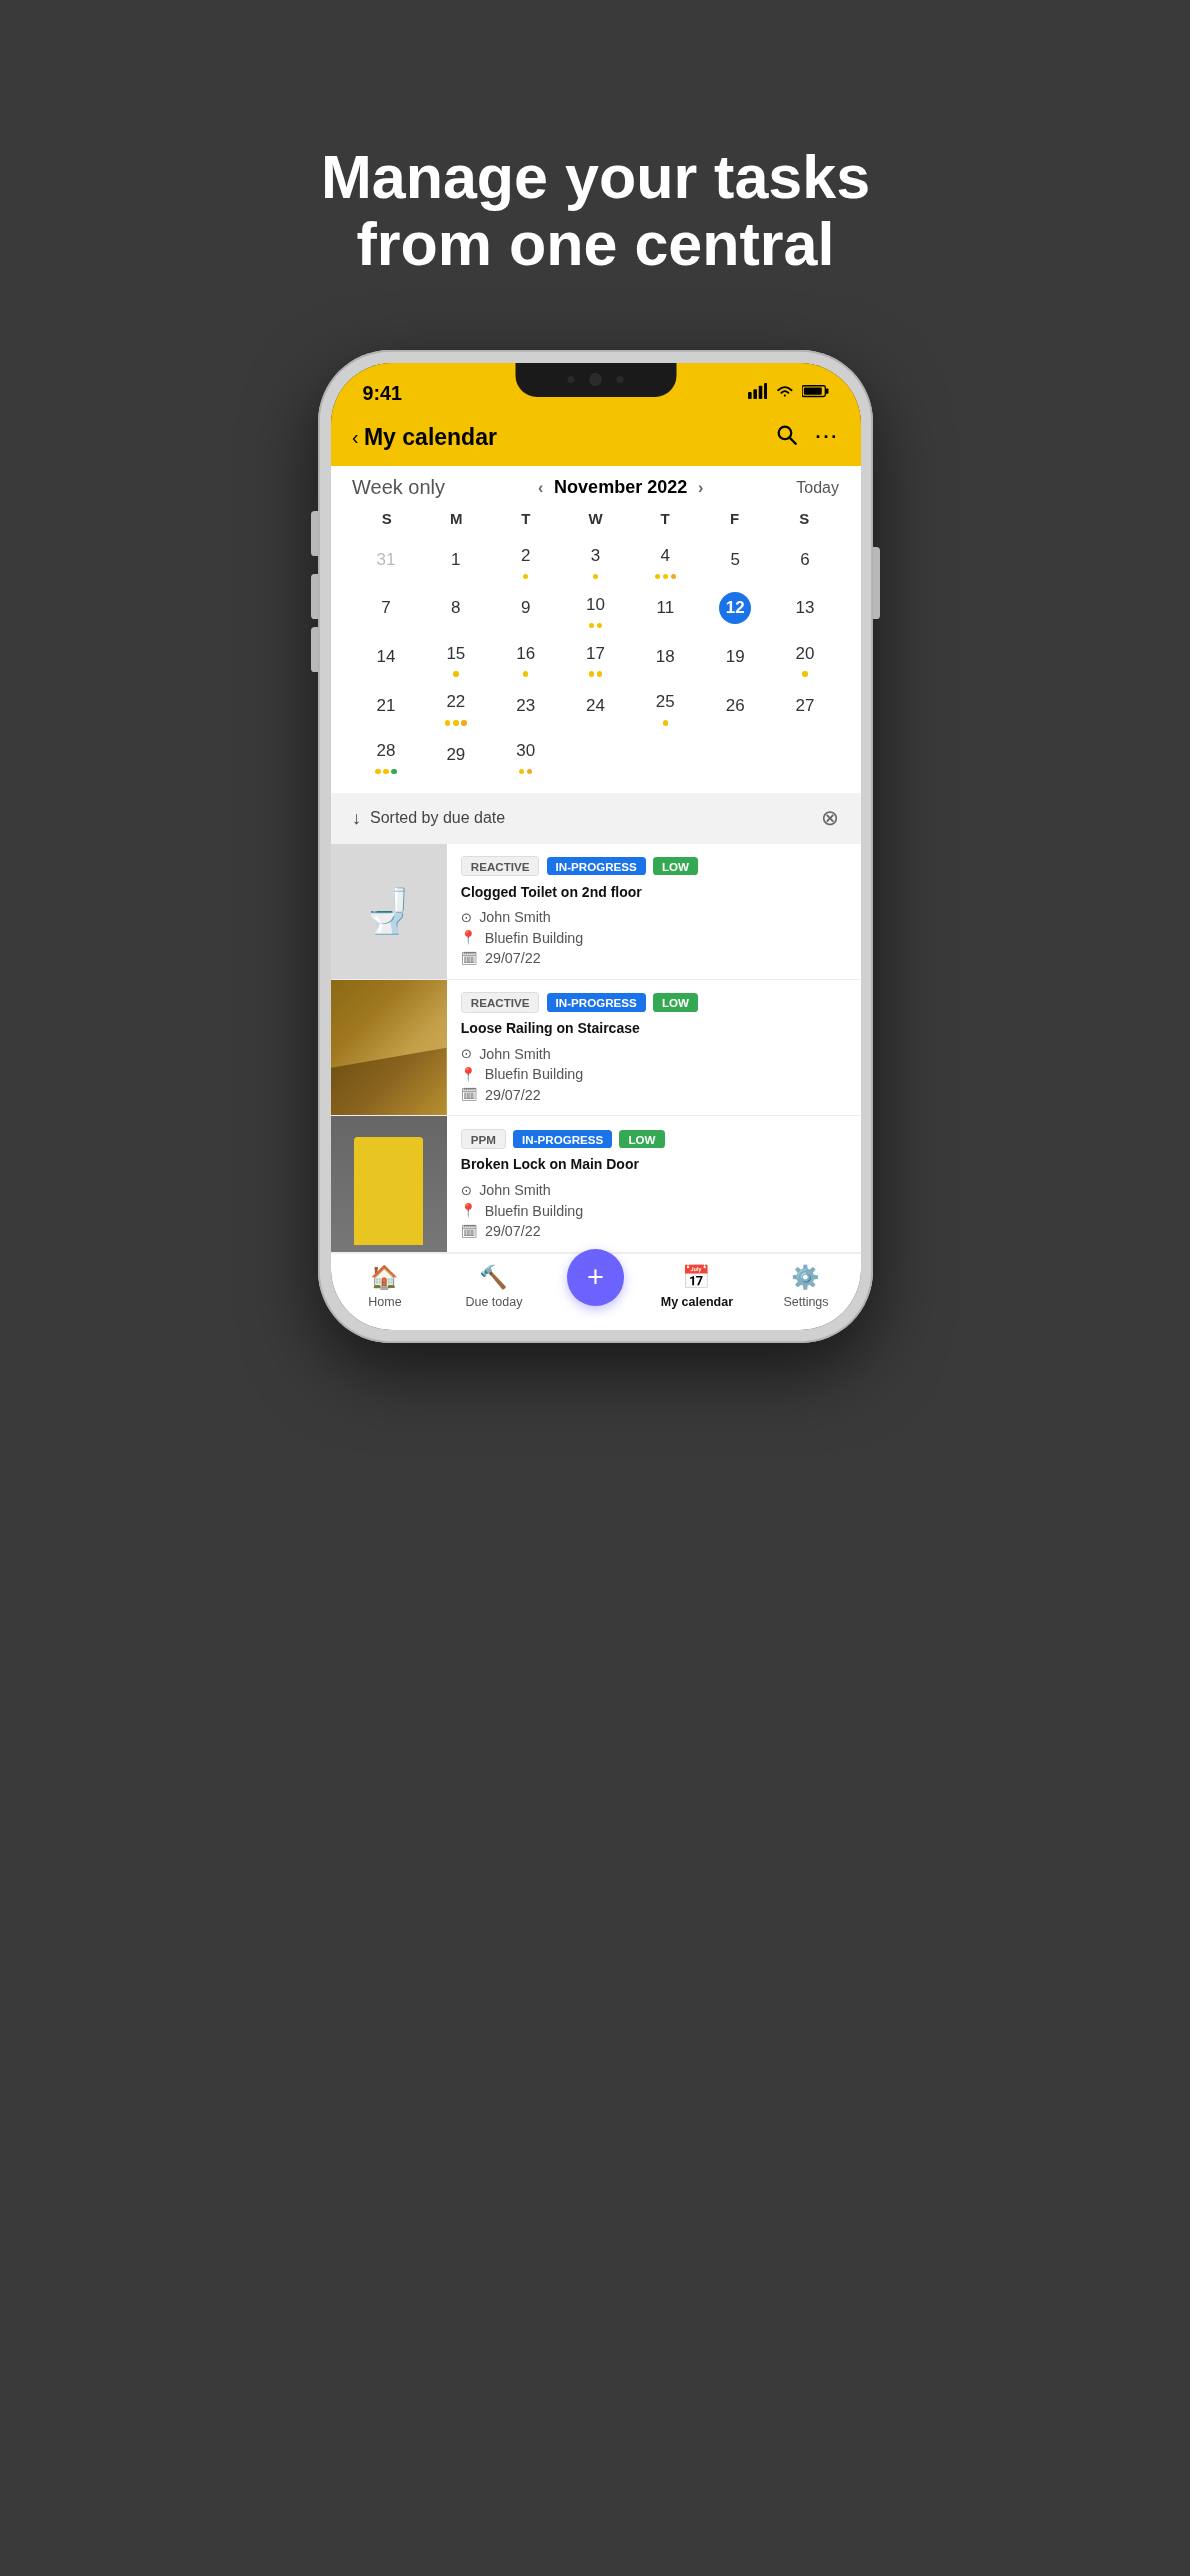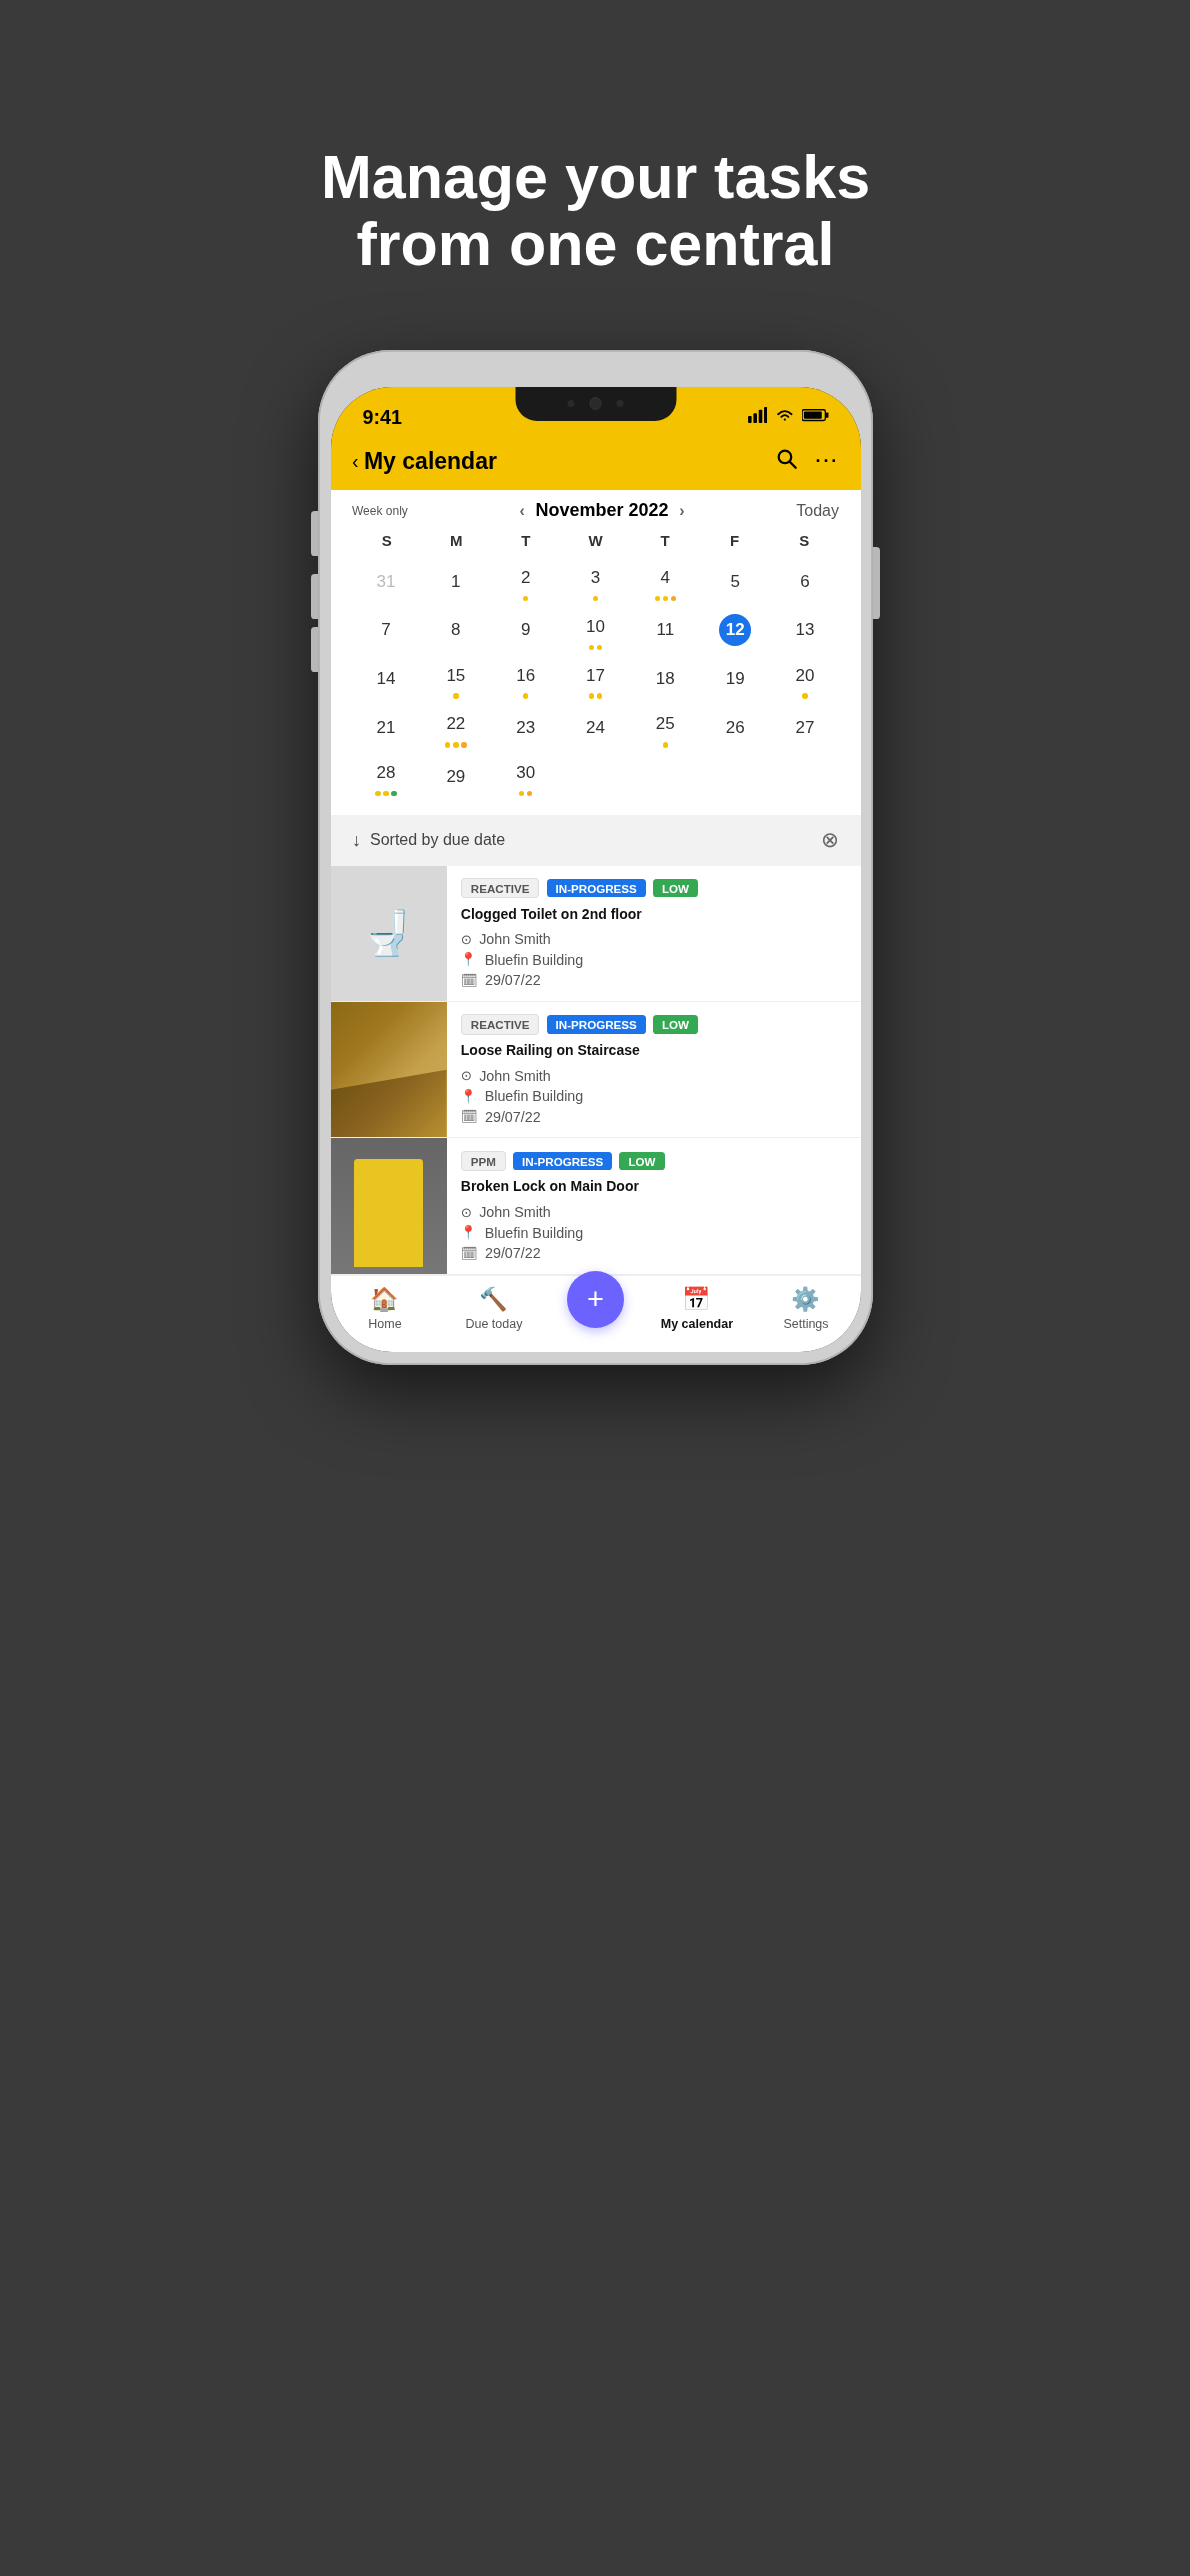--- a/index.html
+++ b/index.html
@@ -82,21 +82,20 @@
       height: 72px;
       background: #b8b8b8;
       border-radius: 0 3.6px 3.6px 0;
     }
 
     .phone-inner {
       background: #0f172a;
       border-radius: 61px;
       overflow: hidden;
       position: relative;
-      margin-top: 24px;
     }
 
     
     .status-bar {
       background: #f5c200;
       display: flex;
       align-items: center;
       justify-content: space-between;
       padding: 14.3px 32px 7.2px;
       height: 54px;
@@ -192,21 +191,21 @@
     }
 
     .calendar-nav {
       display: flex;
       align-items: center;
       justify-content: space-between;
       padding: 10.7px 0 7.2px;
     }
 
     .calendar-nav-left {
-      font-size: 12px;
+      font-size: 20px;
       color: #555;
     }
 
     .calendar-nav-center {
       display: flex;
       align-items: center;
       gap: 10.7px;
       font-size: 18px;
       font-weight: 600;
       color: #000;

